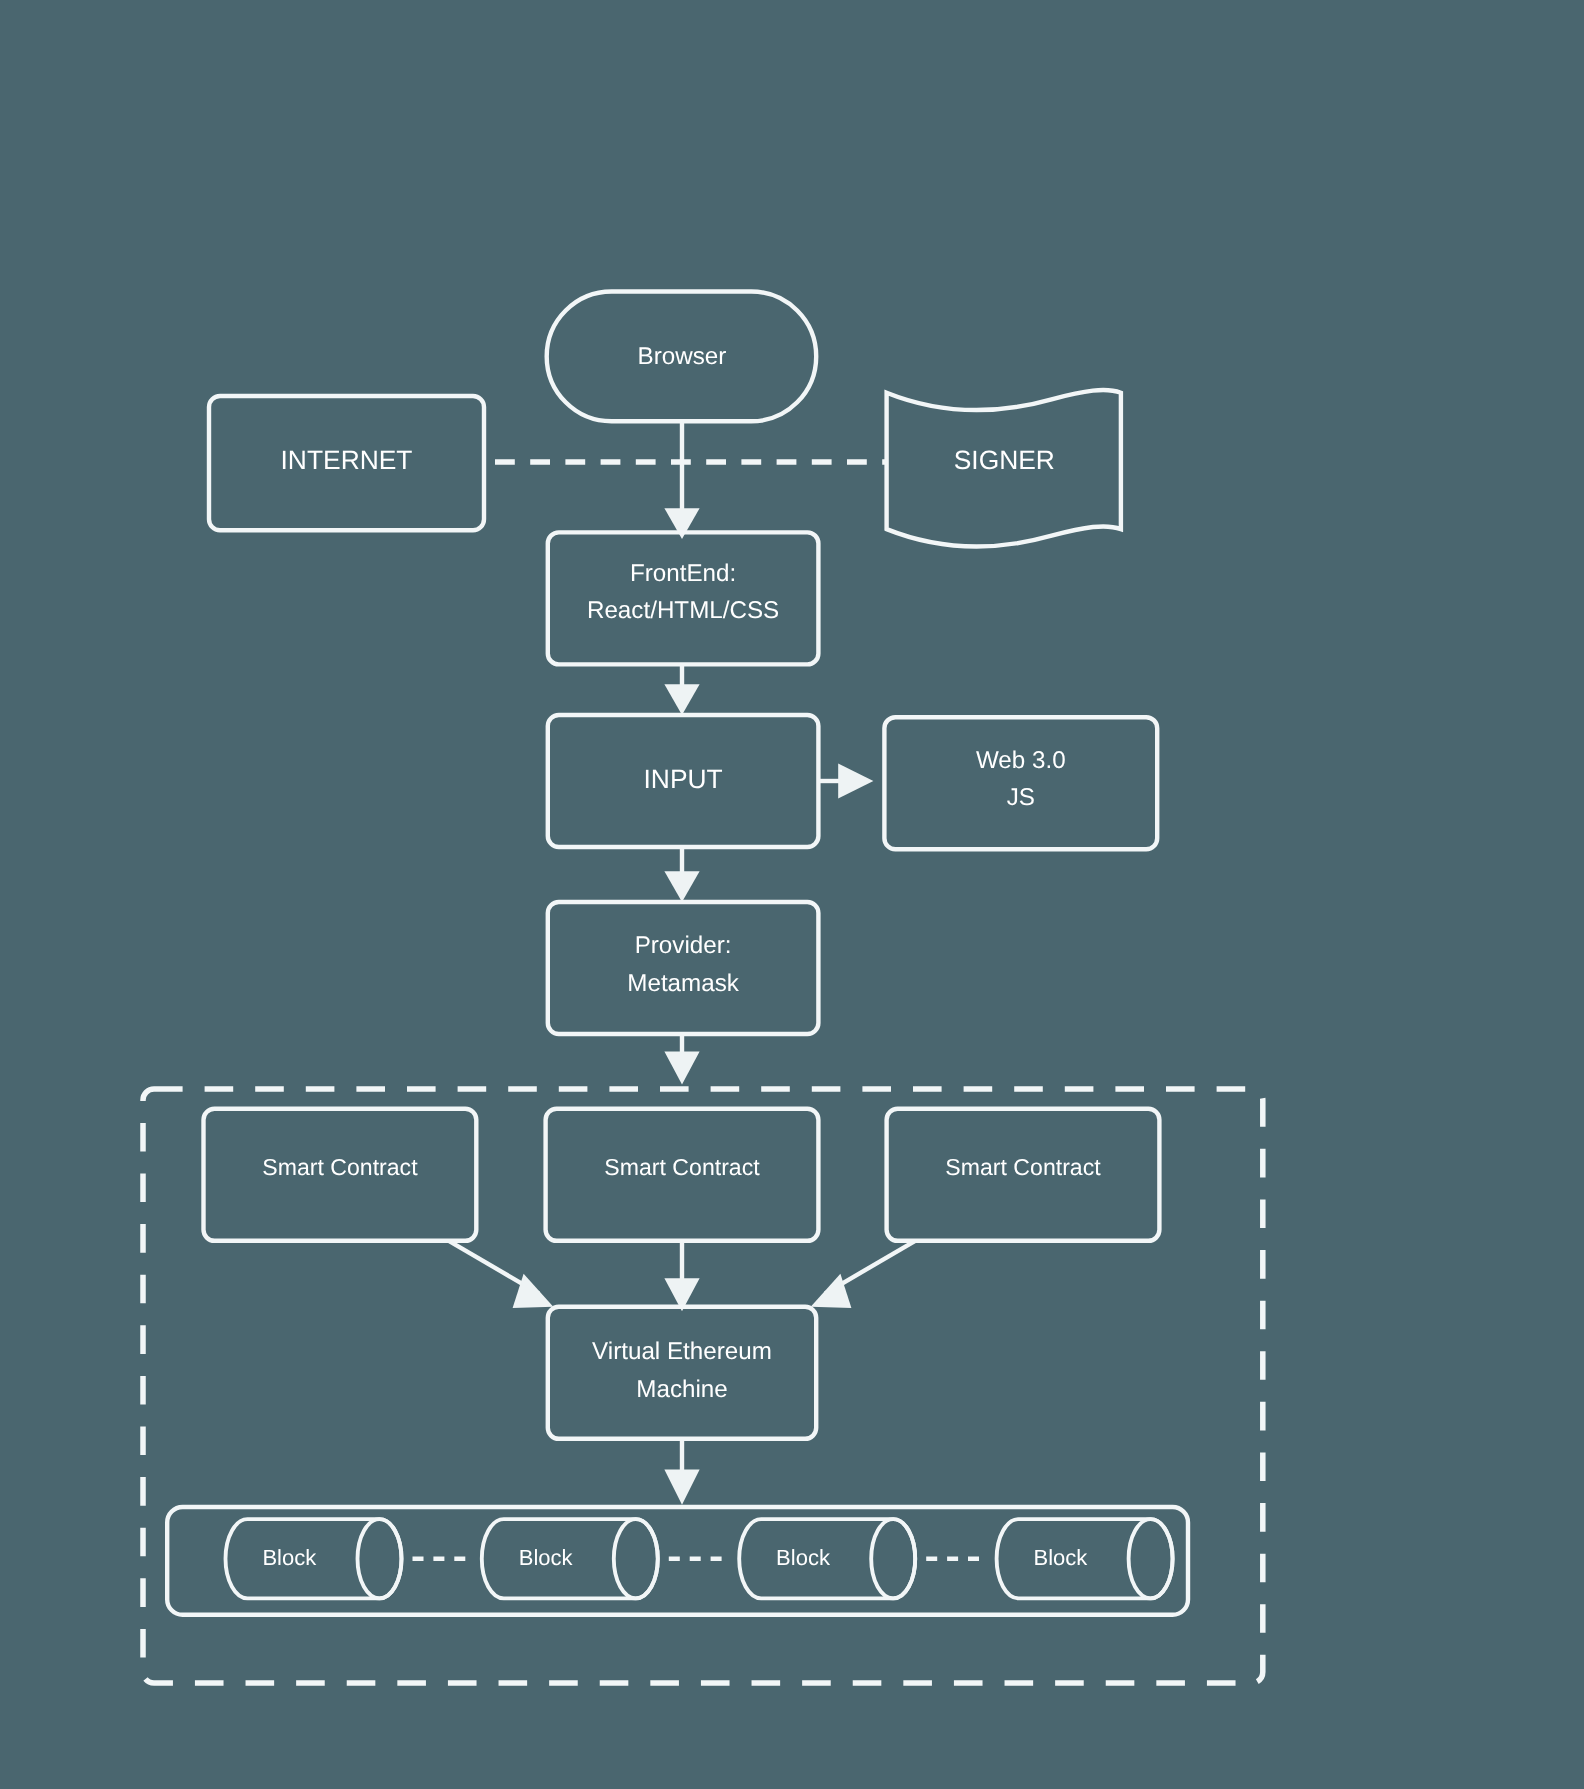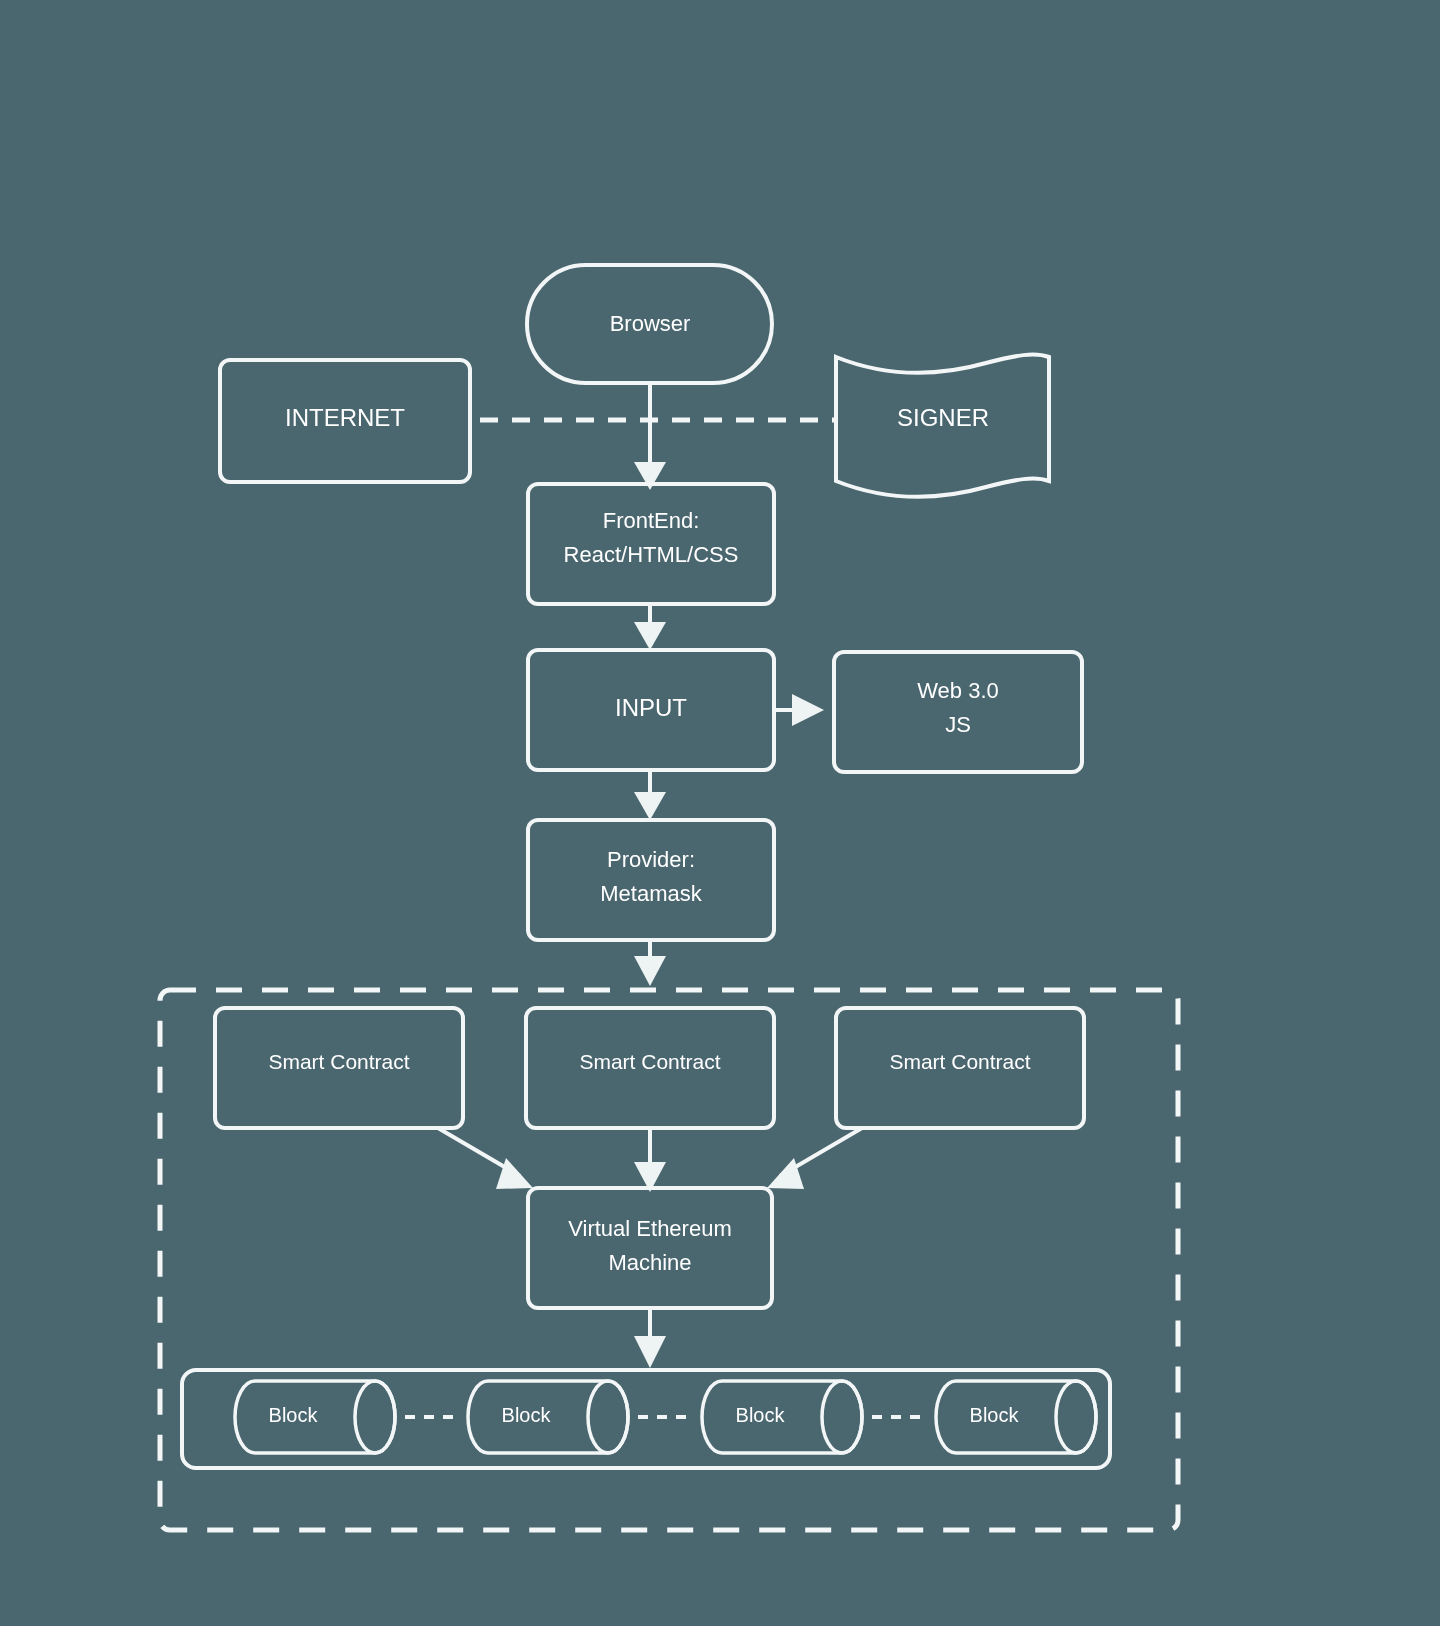--- a/index.html
+++ b/index.html
@@ -4,21 +4,21 @@
 <title>Web3 Architecture Diagram</title>
 <style>
   html,body{margin:0;padding:0;}
   body{
     width:1440px;height:1626px;
     background:#4a666f;
     font-family:"Liberation Sans","DejaVu Sans",sans-serif;
     overflow:hidden;
     position:relative;
   }
-  #stage{position:absolute;left:0;top:0;width:1212px;height:1626px;margin-left:30px;}
+  #stage{position:absolute;left:0;top:0;width:1212px;height:1626px;}
   #svgroot{position:absolute;left:0;top:0;width:1440px;height:1626px;}
   .nodelabel{
     fill:#ffffff;
     font-family:"Liberation Sans","DejaVu Sans",sans-serif;
     text-anchor:middle;
     dominant-baseline:middle;
   }
   .lbl-22{font-size:22px;}
   .lbl-24{font-size:24px;}
   .lbl-21{font-size:21px;}

